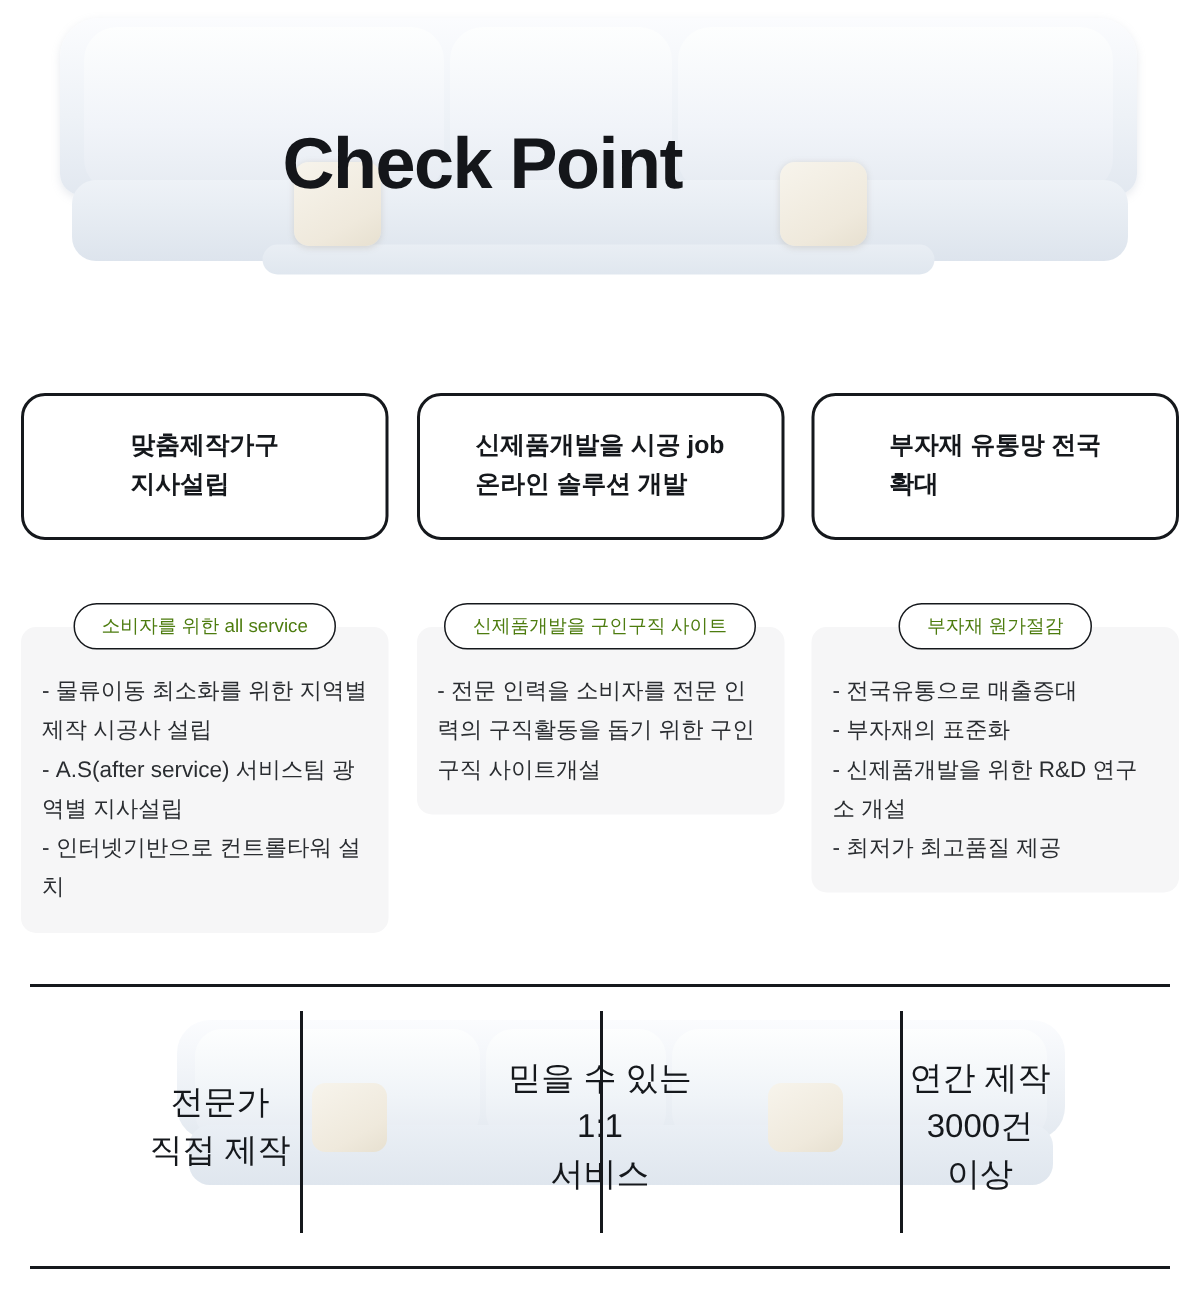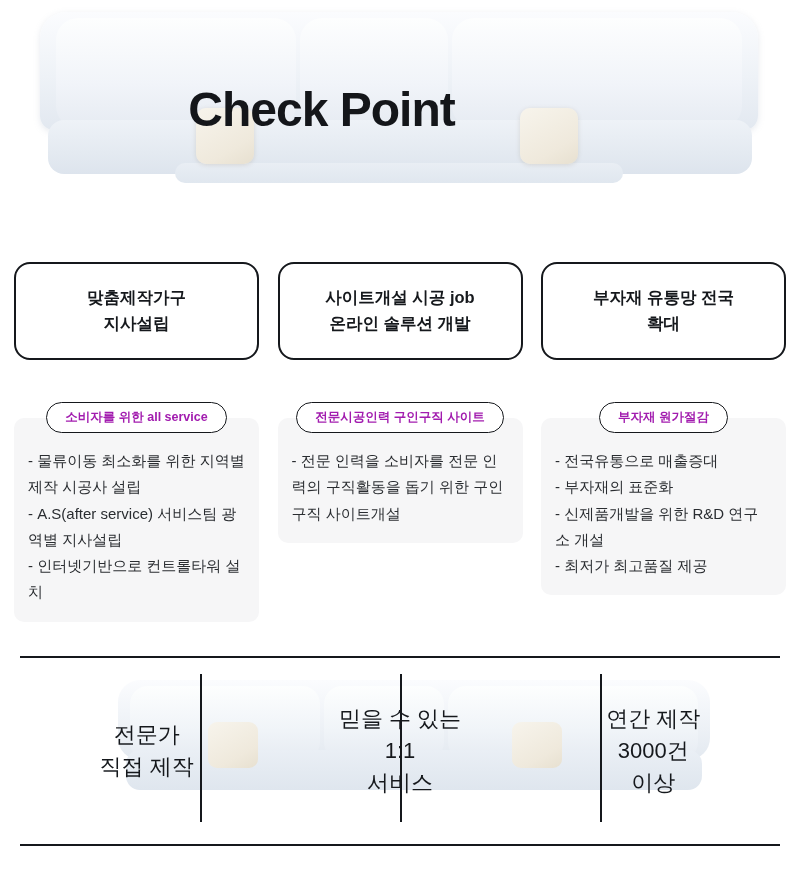--- a/index.html
+++ b/index.html
@@ -107,41 +107,40 @@
     padding: 0 14px;
   }
   .card-col { width: 245px; }
   .card-head {
     height: 98px;
     border: 2px solid #15181c;
     border-radius: 16px;
     display: flex;
     align-items: center;
     justify-content: center;
-    text-align: center;
     font-size: 16.5px;
     font-weight: 700;
     line-height: 1.55;
     color: #15181c;
     padding: 0 10px;
     background: #fff;
   }
   .pill-wrap {
     margin-top: 42px;
     display: flex;
     justify-content: center;
   }
   .pill {
     border: 1.5px solid #15181c;
     border-radius: 999px;
     background: #fff;
     padding: 6px 18px;
     font-size: 12.5px;
-    font-weight: 700;
-    color: #a21caf;
+    font-weight: 400;
+    color: #4d7c0f;
     white-space: nowrap;
   }
   .body-box {
     margin-top: -15px;
     background: #f6f6f7;
     border-radius: 10px;
     padding: 30px 14px 16px 14px;
     font-size: 15px;
     line-height: 1.75;
     color: #2a2d31;
@@ -275,24 +274,24 @@
       <div class="pill">소비자를 위한 all service</div>
     </div>
     <div class="body-box">
       <p style="white-space:pre-line">- 물류이동 최소화를 위한 지역별 제작 시공사 설립
 - A.S(after service) 서비스팀 광역별 지사설립
 - 인터넷기반으로 컨트롤타워 설치</p>
     </div>
   </div>
 
   <div class="card-col">
-    <div class="card-head" style="white-space:pre-line">사이트개설 시공 job
+    <div class="card-head" style="white-space:pre-line">신제품개발을 시공 job
 온라인 솔루션 개발</div>
     <div class="pill-wrap">
-      <div class="pill">전문시공인력 구인구직 사이트</div>
+      <div class="pill">신제품개발을 구인구직 사이트</div>
     </div>
     <div class="body-box">
       <p>- 전문 인력을 소비자를 전문 인력의 구직활동을 돕기 위한 구인구직 사이트개설</p>
     </div>
   </div>
 
   <div class="card-col">
     <div class="card-head" style="white-space:pre-line">부자재 유통망 전국
 확대</div>
     <div class="pill-wrap">

